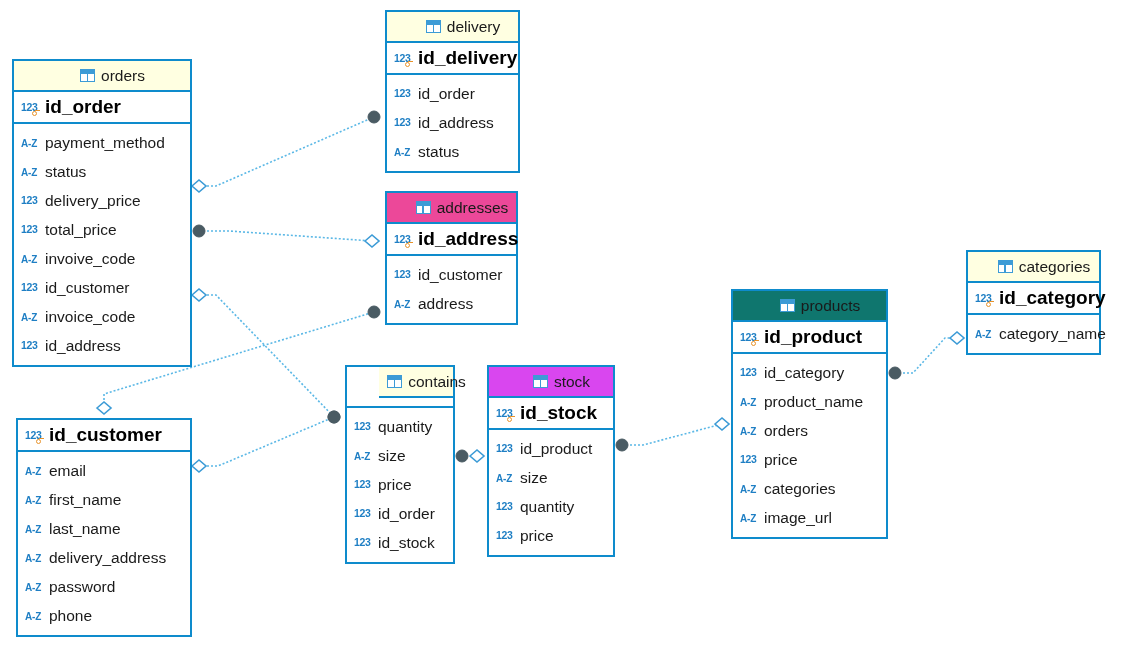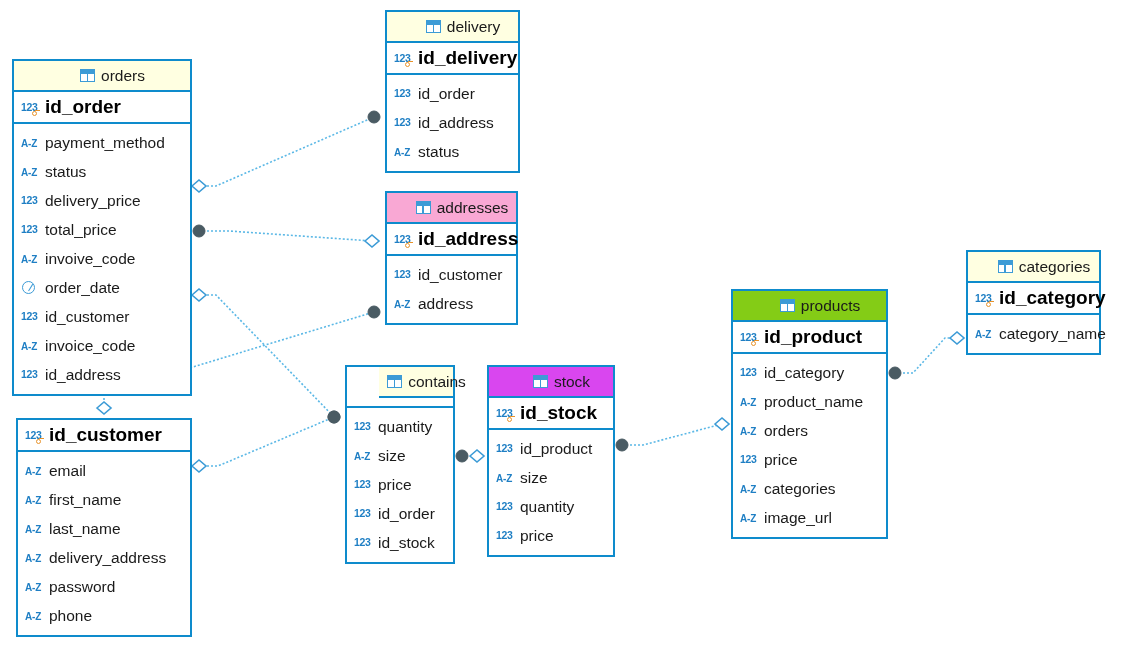--- a/index.html
+++ b/index.html
@@ -258,39 +258,35 @@
           </div>
           <div class="frow">
             <span class="ico ico-num">123</span>
             <span class="fname">total_price</span>
           </div>
           <div class="frow">
             <span class="ico ico-text">A-Z</span>
             <span class="fname">invoive_code</span>
           </div>
           <div class="frow">
-            <span class="ico ico-date"></span>
-            <span class="fname">order_date</span>
-          </div>
-          <div class="frow">
             <span class="ico ico-num">123</span>
             <span class="fname">id_customer</span>
           </div>
           <div class="frow">
             <span class="ico ico-text">A-Z</span>
             <span class="fname">invoice_code</span>
           </div>
           <div class="frow">
             <span class="ico ico-num">123</span>
             <span class="fname">id_address</span>
           </div>
         </div>
       </div>
       <div class="entity" style="left: 385px; top: 191px; width: 133px; border-color: rgb(14, 139, 204); background: rgb(255, 255, 255);">
-        <div class="ent-header" style="background: #f9a8d4; border-bottom-color: rgb(14, 139, 204);">
+        <div class="ent-header" style="background: #ec4899; border-bottom-color: rgb(14, 139, 204);">
           <span class="ico ico-table"></span>
           <span>addresses</span>
         </div>
         <div class="ent-pk" style="border-bottom-color: rgb(14, 139, 204);">
           <span class="ico ico-num pk">123</span>
           <span class="fname">id_address</span>
         </div>
         <div class="ent-body">
           <div class="frow">
             <span class="ico ico-num">123</span>
@@ -312,21 +308,21 @@
           <span class="fname">id_category</span>
         </div>
         <div class="ent-body">
           <div class="frow">
             <span class="ico ico-text">A-Z</span>
             <span class="fname">category_name</span>
           </div>
         </div>
       </div>
       <div class="entity" style="left: 731px; top: 289px; width: 157px; border-color: rgb(14, 139, 204); background: rgb(255, 255, 255);">
-        <div class="ent-header" style="background: #84cc16; border-bottom-color: rgb(14, 139, 204);">
+        <div class="ent-header" style="background: #0f766e; border-bottom-color: rgb(14, 139, 204);">
           <span class="ico ico-table"></span>
           <span>products</span>
         </div>
         <div class="ent-pk" style="border-bottom-color: rgb(14, 139, 204);">
           <span class="ico ico-num pk">123</span>
           <span class="fname">id_product</span>
         </div>
         <div class="ent-body">
           <div class="frow">
             <span class="ico ico-num">123</span>

